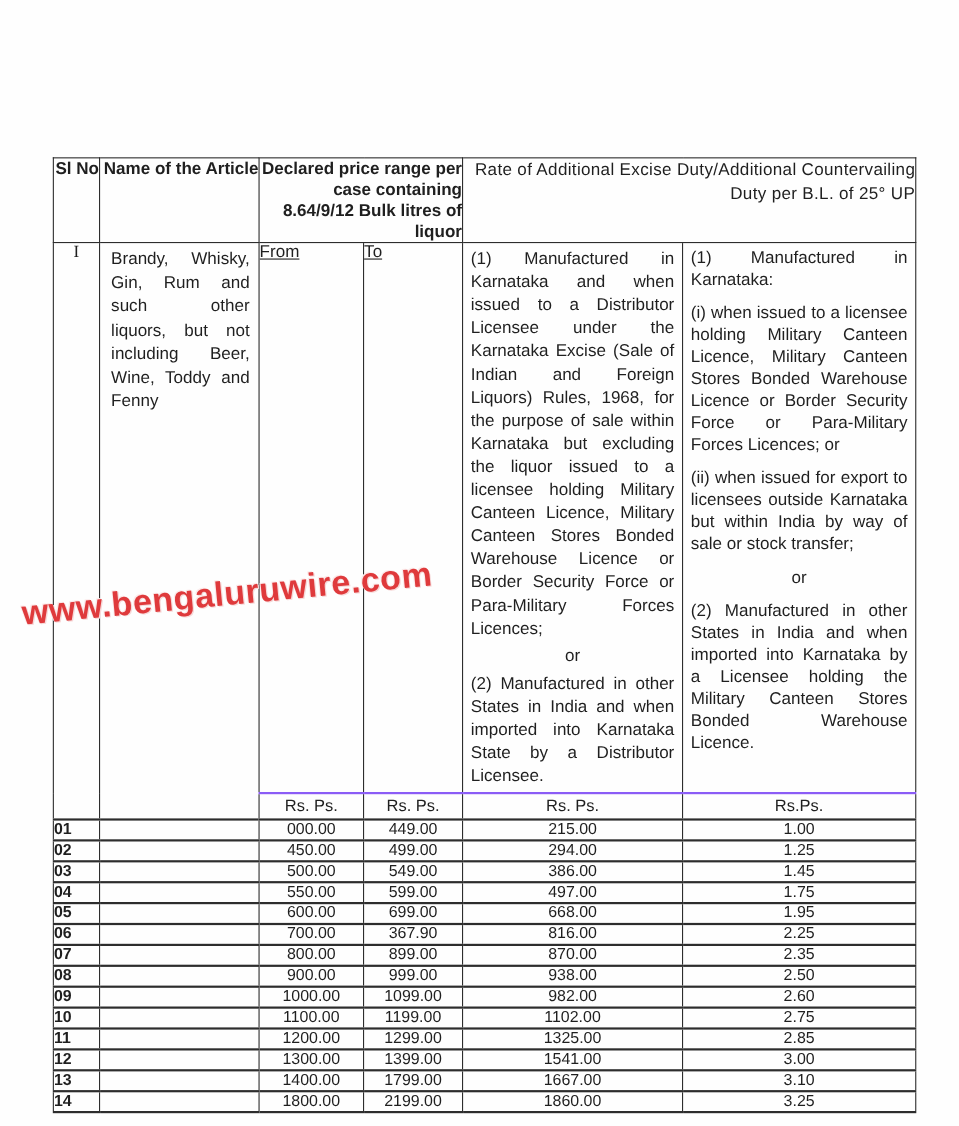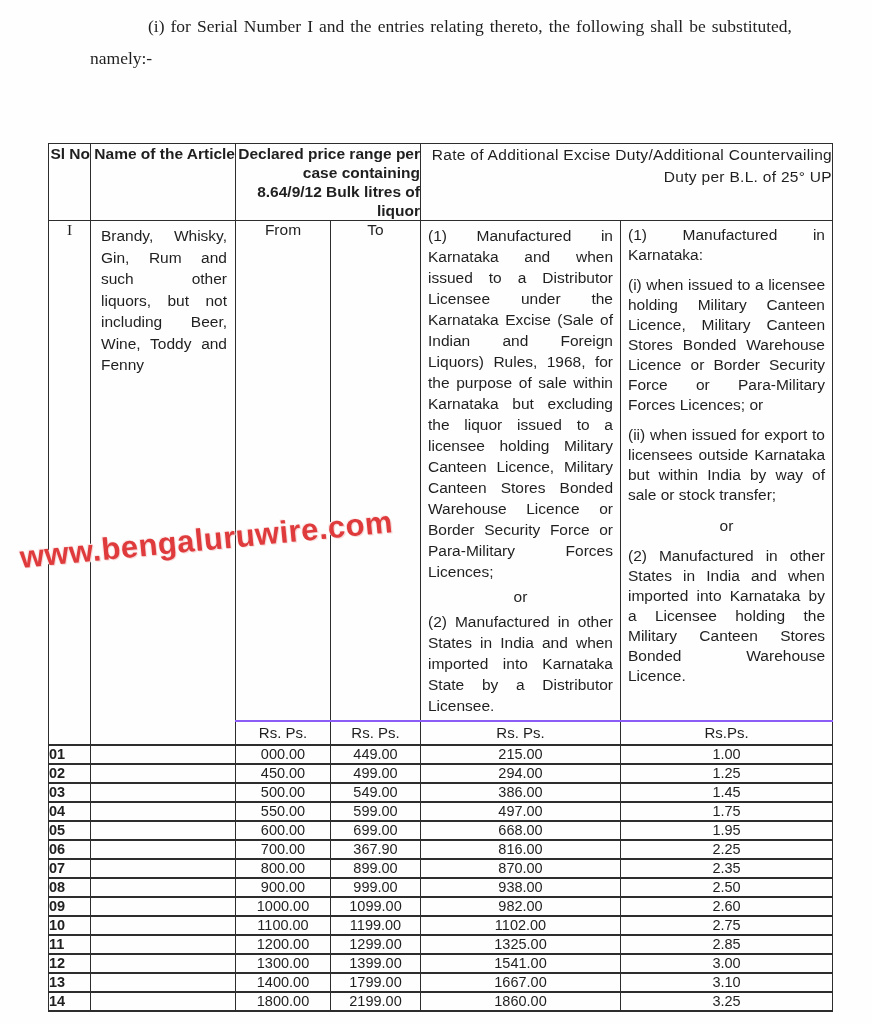--- a/index.html
+++ b/index.html
@@ -41,21 +41,21 @@
   th.rate-head {
     font-weight: normal; color: #454545;
     font-size: 15.5px; letter-spacing: .3px; line-height: 22px;
     padding: 0 8px;
   }
   th.price-head { padding: 0 14px; }
 
   tr.entry-row { height: 500px; }
   td.sl-entry { font-family: "Liberation Serif", serif; text-align: center; padding-top: 4px; }
   td.article-cell div { padding: 4px 8px 0 10px; text-align: justify; line-height: 21.5px; }
-  td.fromto { text-align: center; padding-top: 4px; }
+  td.fromto { text-align: left; padding-top: 4px; text-decoration: underline; }
   td.cond1 div.body, td.cond2 div.body { padding: 4px 7px 0 7px; }
   td.cond1 p { margin: 0; text-align: justify; line-height: 21px; }
   td.cond2 p { margin: 0 0 10px 0; text-align: justify; line-height: 20px; }
   .or-line { text-align: center; line-height: 21px; margin: 4px 0 4px 0; }
   td.cond2 .or-line { margin: 0 0 10px 0; }
 
   tr.units-row td {
     height: 22px; vertical-align: middle; text-align: center;
     border-top: 2px solid #8b5cf6; border-bottom: 2.5px solid #2d2d2d;
     font-size: 15px;
@@ -78,21 +78,20 @@
     text-shadow: 1px 1px 0 #f6d9d9, -1px -1px 0 #fbeaea;
     white-space: nowrap; z-index: 10;
   }
 </style>
 </head>
 <body>
 
 <div class="page">
 
   <div class="intro">
-    <p>(i) for Serial Number I and the entries relating thereto, the following shall be substituted, namely:-</p>
   </div>
 
   <table class="sched">
     <colgroup>
       <col style="width:42px">
         <col style="width:145px">
         <col style="width:95px">
       <col style="width:90px">
         <col style="width:200px">
         <col style="width:212px">

